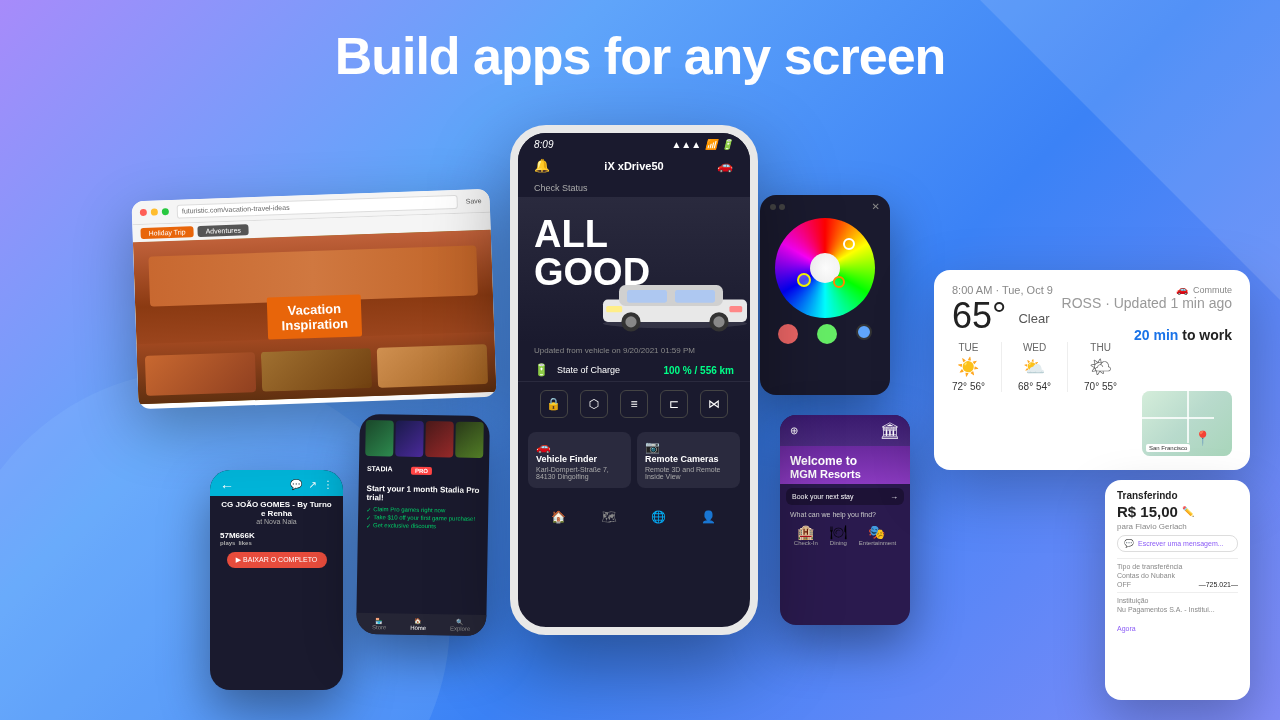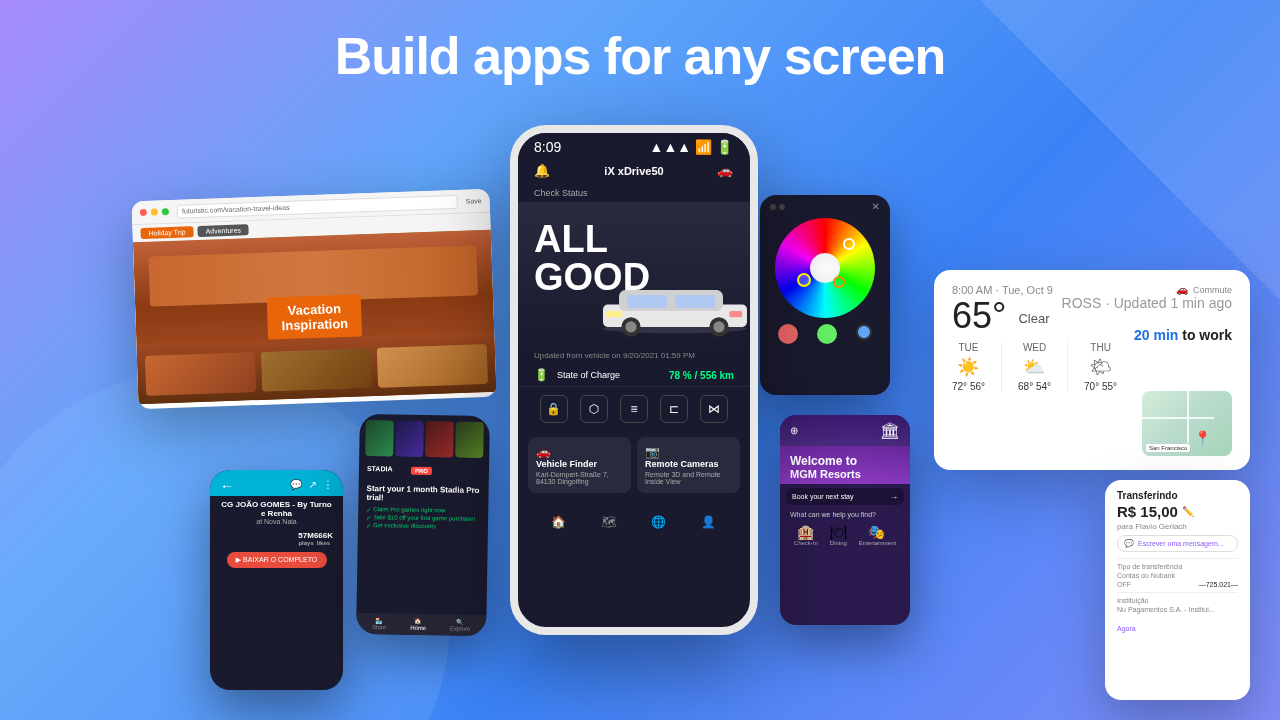--- a/index.html
+++ b/index.html
@@ -59,22 +59,23 @@
       overflow: hidden;
       box-shadow: 0 30px 80px rgba(0,0,0,0.4);
       z-index: 10;
     }
     .phone-status-bar {
       background: #1a1a2e;
       padding: 6px 16px 4px;
       display: flex;
       justify-content: space-between;
       align-items: center;
-      font-size: 14px;
+      font-size: 10px;
       color: #ffffff;
+      font-style: italic;
     }
     .phone-status-icons {
       display: flex; gap: 4px; align-items: center;
     }
     .phone-header {
       background: #1a1a2e;
       padding: 4px 16px 8px;
       display: flex;
       justify-content: space-between;
       align-items: center;
@@ -319,21 +320,21 @@
       display: flex; align-items: center; justify-content: center;
       color: #fff; font-size: 12px;
     }
     .music-info {
       padding: 4px 10px;
       text-align: center;
     }
     .music-title { color: #fff; font-size: 8px; font-weight: 600; }
     .music-artist { color: #aaa; font-size: 7px; }
     .music-stats {
-      display: flex; justify-content: flex-end;
+      display: flex; justify-content: flex-start;
       padding: 2px 10px;
     }
     .music-stat { color: #aaa; font-size: 7px; text-align: center; }
     .music-stat span { display: block; color: #fff; font-weight: 600; font-size: 8px; }
     .music-btn {
       margin: 4px auto 0;
       display: block;
       width: 100px;
       background: #e74c3c;
       color: #fff;
@@ -574,21 +575,21 @@
       <rect x="168" y="48" width="16" height="8" rx="2" fill="#ff8888"></rect>
     </svg>
   </div>
 
   <div class="phone-updated">Updated from vehicle on 9/20/2021 01:59 PM</div>
 
   <div class="phone-charge">
     <span style="font-size:12px;">🔋</span>
     <span>State of Charge</span>
     <span class="phone-charge-val">
-      <span>78 %</span> / <span>556 km</span>
+      <span>100 %</span> / <span>556 km</span>
     </span>
   </div>
 
   <div class="phone-icons-row">
     <div class="phone-icon-btn">🔒</div>
     <div class="phone-icon-btn">⬡</div>
     <div class="phone-icon-btn">≡</div>
     <div class="phone-icon-btn">⊏</div>
     <div class="phone-icon-btn">⋈</div>
   </div>

